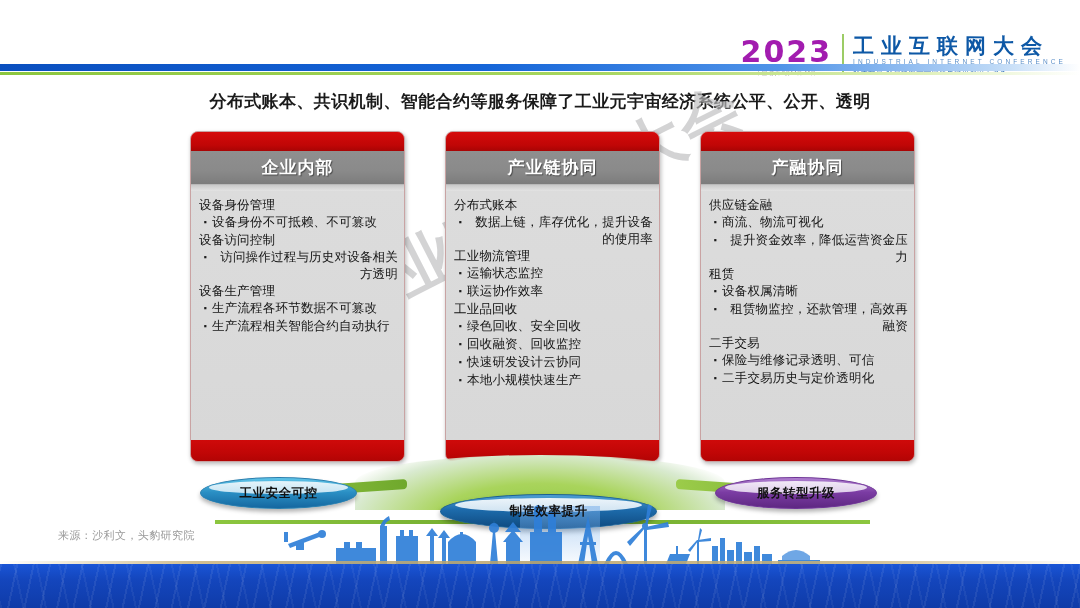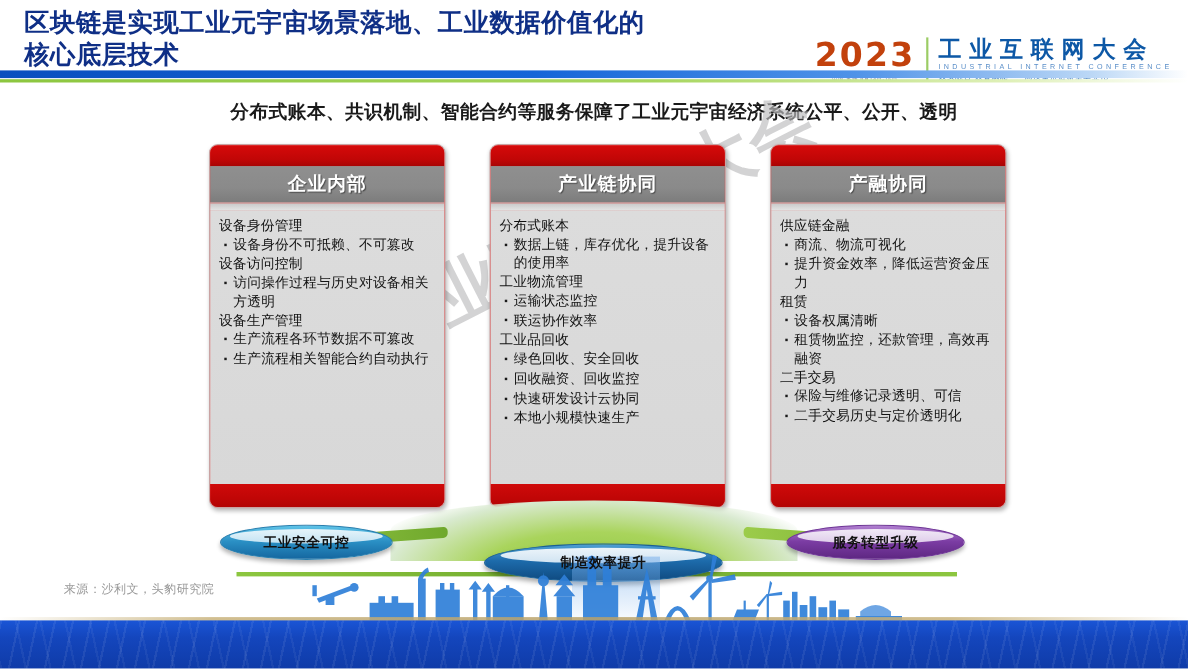--- a/index.html
+++ b/index.html
@@ -16,21 +16,21 @@
   .title-block{position:absolute;left:22px;top:6px;width:700px;}
   .title-line{
     color:#0f2f86;font-weight:bold;font-size:23px;line-height:29px;
     letter-spacing:.5px;white-space:nowrap;
   }
   .title-line.l2{color:#0f2f86;}
 
   .logo-wrap{position:absolute;right:14px;top:24px;display:flex;align-items:flex-end;height:52px;}
   .logo-2023{display:flex;flex-direction:column;align-items:center;padding-right:10px;}
   .logo-2023-num{
-    font-size:30px;font-weight:bold;color:#c2410c;letter-spacing:2px;line-height:30px;
+    font-size:30px;font-weight:bold;color:#a21caf;letter-spacing:2px;line-height:30px;
     font-family:"DejaVu Sans",sans-serif;
   }
   .logo-2023-sub{font-size:5px;color:#8a8a8a;letter-spacing:.4px;margin-top:3px;white-space:nowrap;}
   .logo-divider{width:2px;height:40px;background:#9ccc65;margin:0 9px 2px 0;}
   .logo-right{display:flex;flex-direction:column;}
   .logo-cn{
     font-size:21px;font-weight:bold;color:#0d58a6;letter-spacing:7px;line-height:23px;white-space:nowrap;
   }
   .logo-en{font-size:6.5px;color:#5b8fc9;letter-spacing:3.1px;line-height:9px;white-space:nowrap;}
   .logo-tag{font-size:7px;color:#2f6fb5;letter-spacing:.6px;line-height:10px;white-space:nowrap;}
@@ -100,20 +100,21 @@
     font-size:12.5px;font-weight:normal;color:#111;line-height:16px;margin:0 0 1px 1px;
     letter-spacing:.2px;
   }
   .bullet-row{display:flex;margin:0 0 1px 0;}
   .bullet-mark{
     width:14px;flex:0 0 14px;text-align:center;color:#1a1a1a;font-size:9px;line-height:17px;
   }
   .bullet-txt{
     font-size:12.5px;color:#141414;line-height:16.5px;letter-spacing:.2px;
     font-family:"DejaVu Serif","Liberation Serif",serif;
+    text-align:right;
   }
 
   
   .funnel{position:absolute;left:0;top:452px;width:1080px;height:90px;}
   .green-arc{
     position:absolute;left:355px;top:3px;width:370px;height:55px;
     background:radial-gradient(ellipse at 50% 120%,#8cc63f 0%,#a9d45c 40%,#d9ead0 72%,rgba(255,255,255,0) 85%);
     border-radius:50% 50% 0 0;
   }
   .green-wing{position:absolute;height:10px;background:linear-gradient(90deg,#9ccc4a,#6fa82c);}
@@ -190,24 +191,20 @@
   .beam{
     position:absolute;left:520px;bottom:44px;width:80px;height:58px;
     background:linear-gradient(180deg,rgba(120,175,235,.55) 0%,rgba(120,175,235,.05) 100%);
   }
 </style>
 </head>
 <body>
 
 <div id="slide">
 
-  <div class="title-block">
-    <div class="title-line">区块链是实现工业元宇宙场景落地、工业数据价值化的</div>
-    <div class="title-line l2">核心底层技术</div>
-  </div>
 
   <div class="logo-wrap">
     <div class="logo-2023">
       <div class="logo-2023-num">2023</div>
       <div class="logo-2023-sub">中国·苏州 8月14日-16日</div>
     </div>
     <div class="logo-divider"></div>
     <div class="logo-right">
       <div class="logo-cn">工业互联网大会</div>
       <div class="logo-en">INDUSTRIAL INTERNET CONFERENCE</div>

